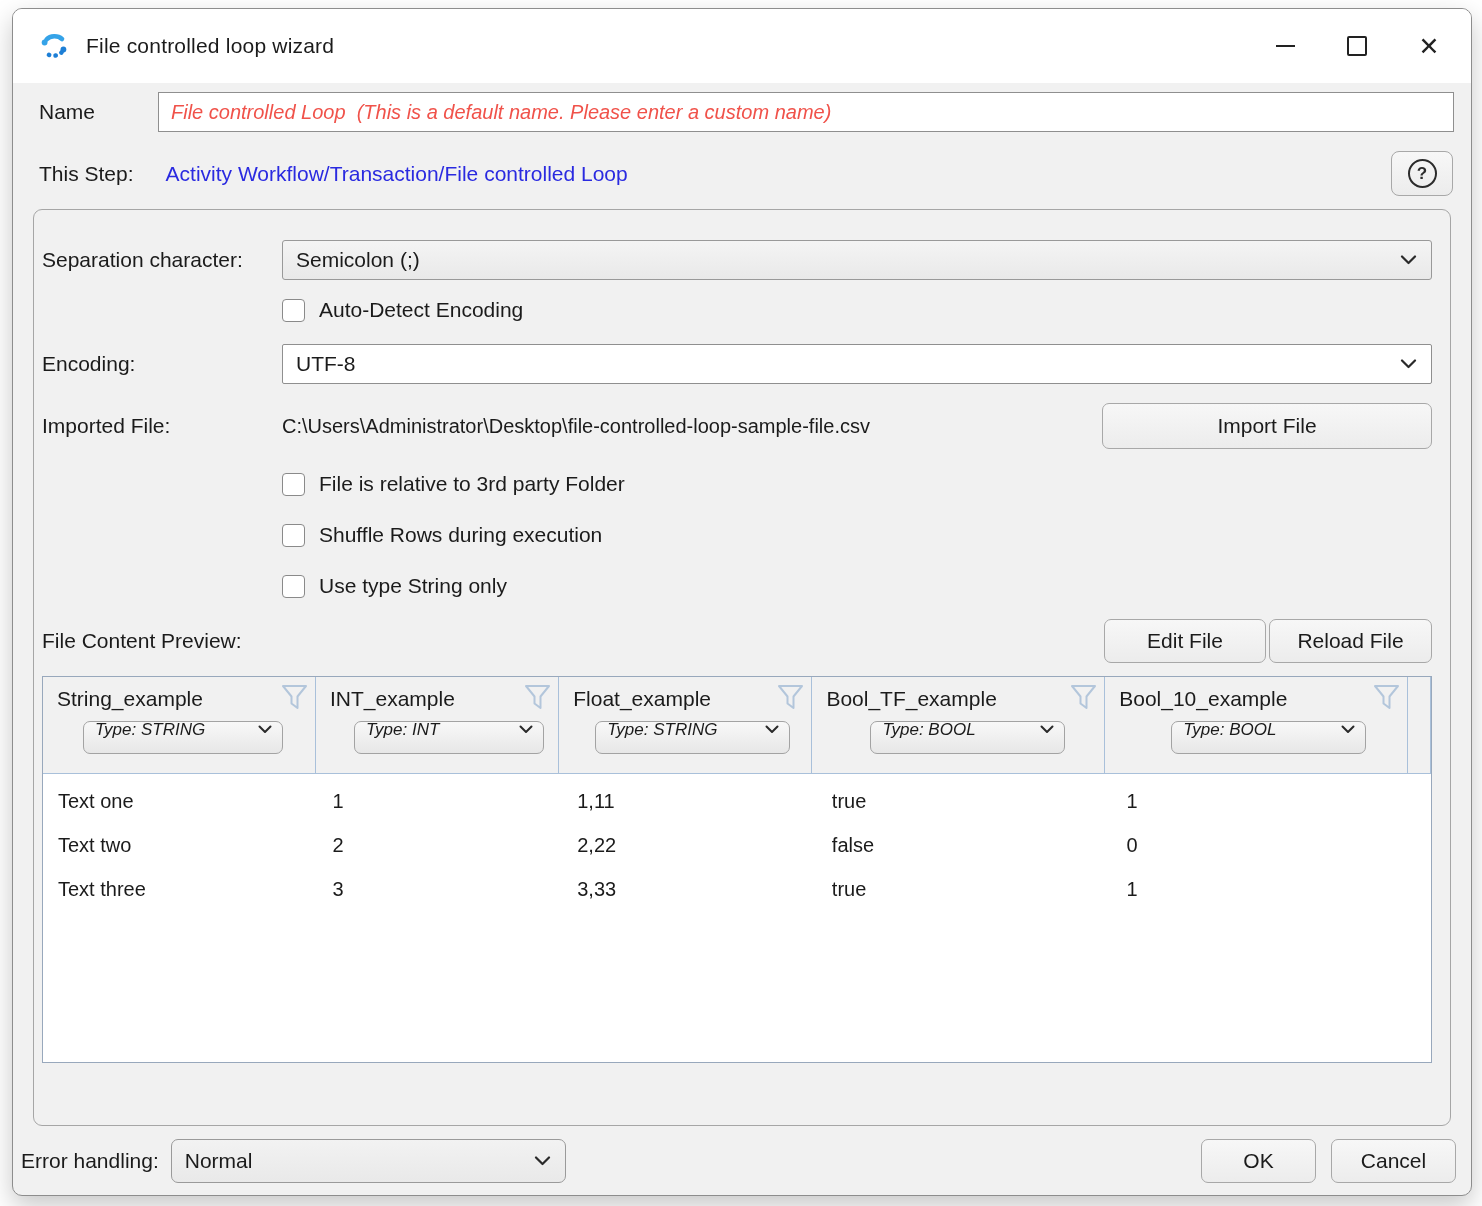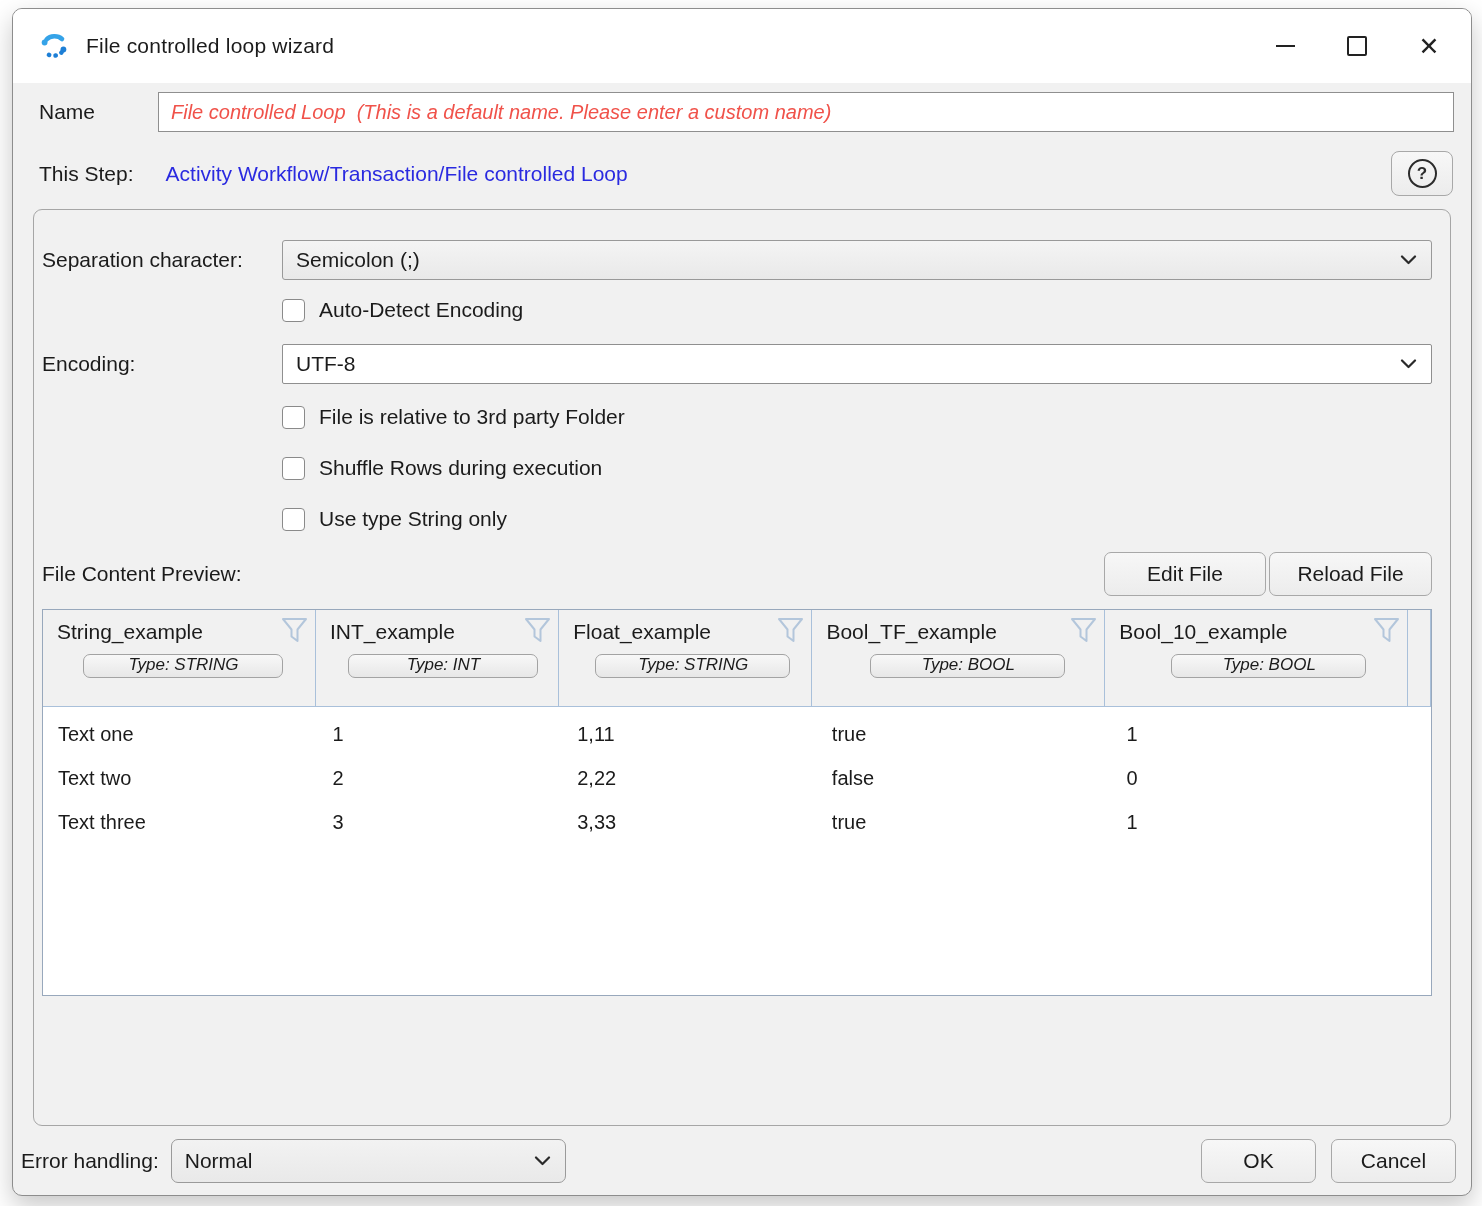--- a/index.html
+++ b/index.html
@@ -79,23 +79,23 @@
   .preview-btns{margin-left:auto;display:flex;}
   .editfile-btn{width:162px;height:44px;}
   .reloadfile-btn{width:163px;height:44px;margin-left:3px;}
 
   
   .ptable{margin-top:13px;height:387px;box-sizing:border-box;border:1px solid #98a8bc;background:#fff;display:flex;flex-direction:column;}
   .thead{display:flex;background:#f1f1f1;border-bottom:1px solid #a9c0da;height:97px;box-sizing:border-box;flex:0 0 auto;}
   .th{box-sizing:border-box;border-right:1px solid #a9c0da;position:relative;padding:8px 8px 0 14px;}
   .th-name{font-size:21px;font-weight:normal;display:block;margin-top:2px;}
   .funnel{position:absolute;top:7px;right:6px;cursor:pointer;}
-  .type-combo{margin:10px auto 0 26px;width:200px;height:24px;box-sizing:border-box;border:1px solid #a3a3a3;border-radius:7px;
+  .type-combo{margin:10px auto 0 26px;width:200px;height:33px;box-sizing:border-box;border:1px solid #a3a3a3;border-radius:7px;
     background:linear-gradient(#f8f8f8,#e7e7e7);display:flex;align-items:center;justify-content:space-between;
-    padding:0 10px 16px 11px;font-size:17px;font-style:italic;cursor:pointer;flex-direction:column;}
+    padding:0 10px 16px 11px;font-size:17px;font-style:italic;cursor:pointer;}
   .c0{width:275px;} .c1{width:245px;} .c2{width:255px;} .c3{width:295px;} .c4{width:305px;} .c5{flex:1;}
   .tbody{flex:1;background:#fff;padding-top:5px;}
   .tr{display:flex;height:44px;align-items:center;cursor:default;}
   .td{box-sizing:border-box;padding-left:15px;font-size:20px;white-space:nowrap;overflow:hidden;}
 
   
   .footer{display:flex;align-items:center;margin:13px 15px 0 8px;}
   .footer-label{font-size:21px;}
   .error-combo{width:395px;height:44px;margin-left:12px;border:1px solid #9a9a9a;border-radius:7px;
     background:linear-gradient(#f2f2f2,#e9e9e9);}
@@ -167,20 +167,27 @@
     <div class="frow encoding-row">
       <span class="flabel">Encoding:</span>
       <div class="fcontrol combo combo-white">
         <span>UTF-8</span>
         <svg class="chev" width="17" height="10" viewBox="0 0 17 10">
             <path d="M2 1.5 L8.5 8 L15 1.5" fill="none" stroke="#2a2a2a" stroke-width="2.2" stroke-linecap="round" stroke-linejoin="round"></path>
           </svg>
       </div>
     </div>
 
+    <div class="frow import-row">
+      <span class="flabel">Imported File:</span>
+      <div class="fcontrol" style="display:flex;align-items:center;">
+        <span class="import-path">C:\Users\Administrator\Desktop\file-controlled-loop-sample-file.csv</span>
+        <button class="btn import-btn">Import File</button>
+      </div>
+    </div>
 
     <div class="frow cb-group">
       <span class="flabel"></span>
       <div class="fcontrol">
         <div class="cb-item">
           <span class="cb"></span>
           <span class="cb-label">File is relative to 3rd party Folder</span>
         </div>
         <div class="cb-item">
           <span class="cb"></span>
@@ -213,21 +220,21 @@
             <svg width="14" height="9" viewBox="0 0 14 9">
                 <path d="M1.5 1.5 L7 7 L12.5 1.5" fill="none" stroke="#2a2a2a" stroke-width="2" stroke-linecap="round" stroke-linejoin="round"></path>
               </svg>
           </div>
         </div>
         <div class="th c1">
           <span class="th-name">INT_example</span>
           <svg class="funnel" width="29" height="27" viewBox="0 0 29 27">
               <path d="M3 2 H26 L17.5 12.5 V24 L11.5 19.5 V12.5 Z" fill="none" stroke="#b3c6db" stroke-width="2" stroke-linejoin="round"></path>
             </svg>
-          <div class="type-combo" style="width:190px;margin-left:18px;">
+          <div class="type-combo" style="width:190px;margin-left:24px;">
             <span>Type: INT</span>
             <svg width="14" height="9" viewBox="0 0 14 9">
                 <path d="M1.5 1.5 L7 7 L12.5 1.5" fill="none" stroke="#2a2a2a" stroke-width="2" stroke-linecap="round" stroke-linejoin="round"></path>
               </svg>
           </div>
         </div>
         <div class="th c2">
           <span class="th-name">Float_example</span>
           <svg class="funnel" width="29" height="27" viewBox="0 0 29 27">
               <path d="M3 2 H26 L17.5 12.5 V24 L11.5 19.5 V12.5 Z" fill="none" stroke="#b3c6db" stroke-width="2" stroke-linejoin="round"></path>

